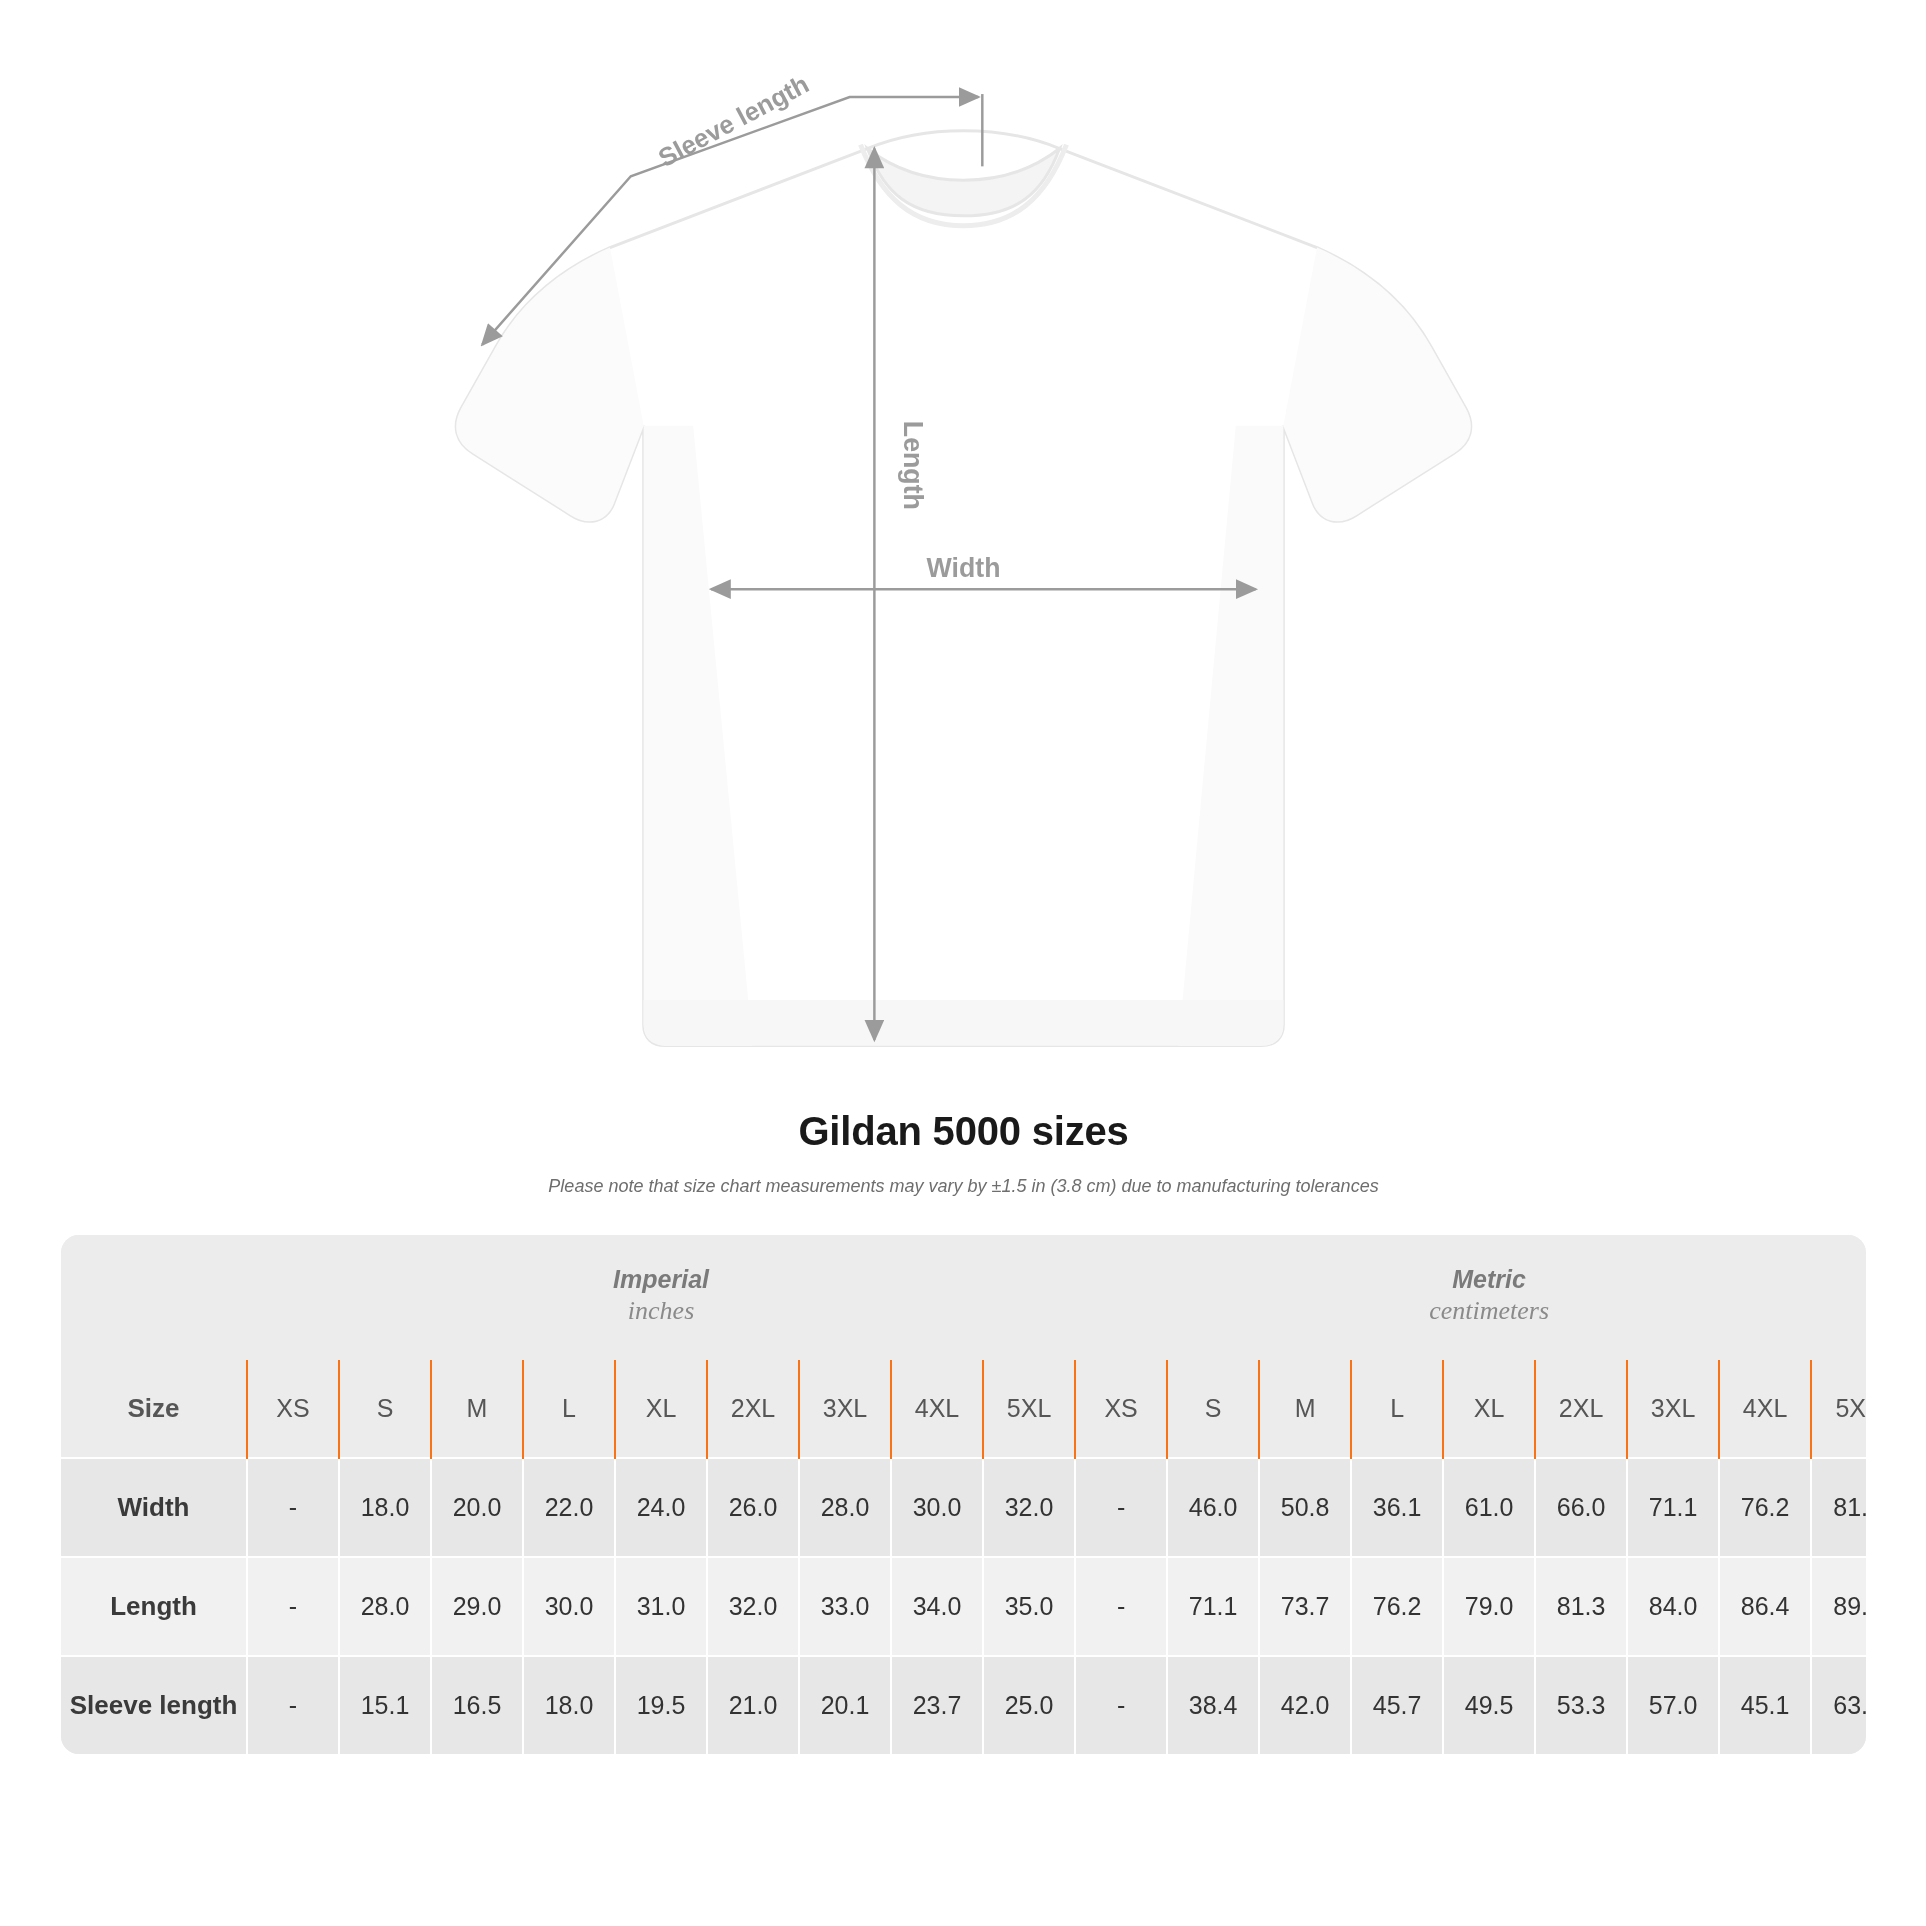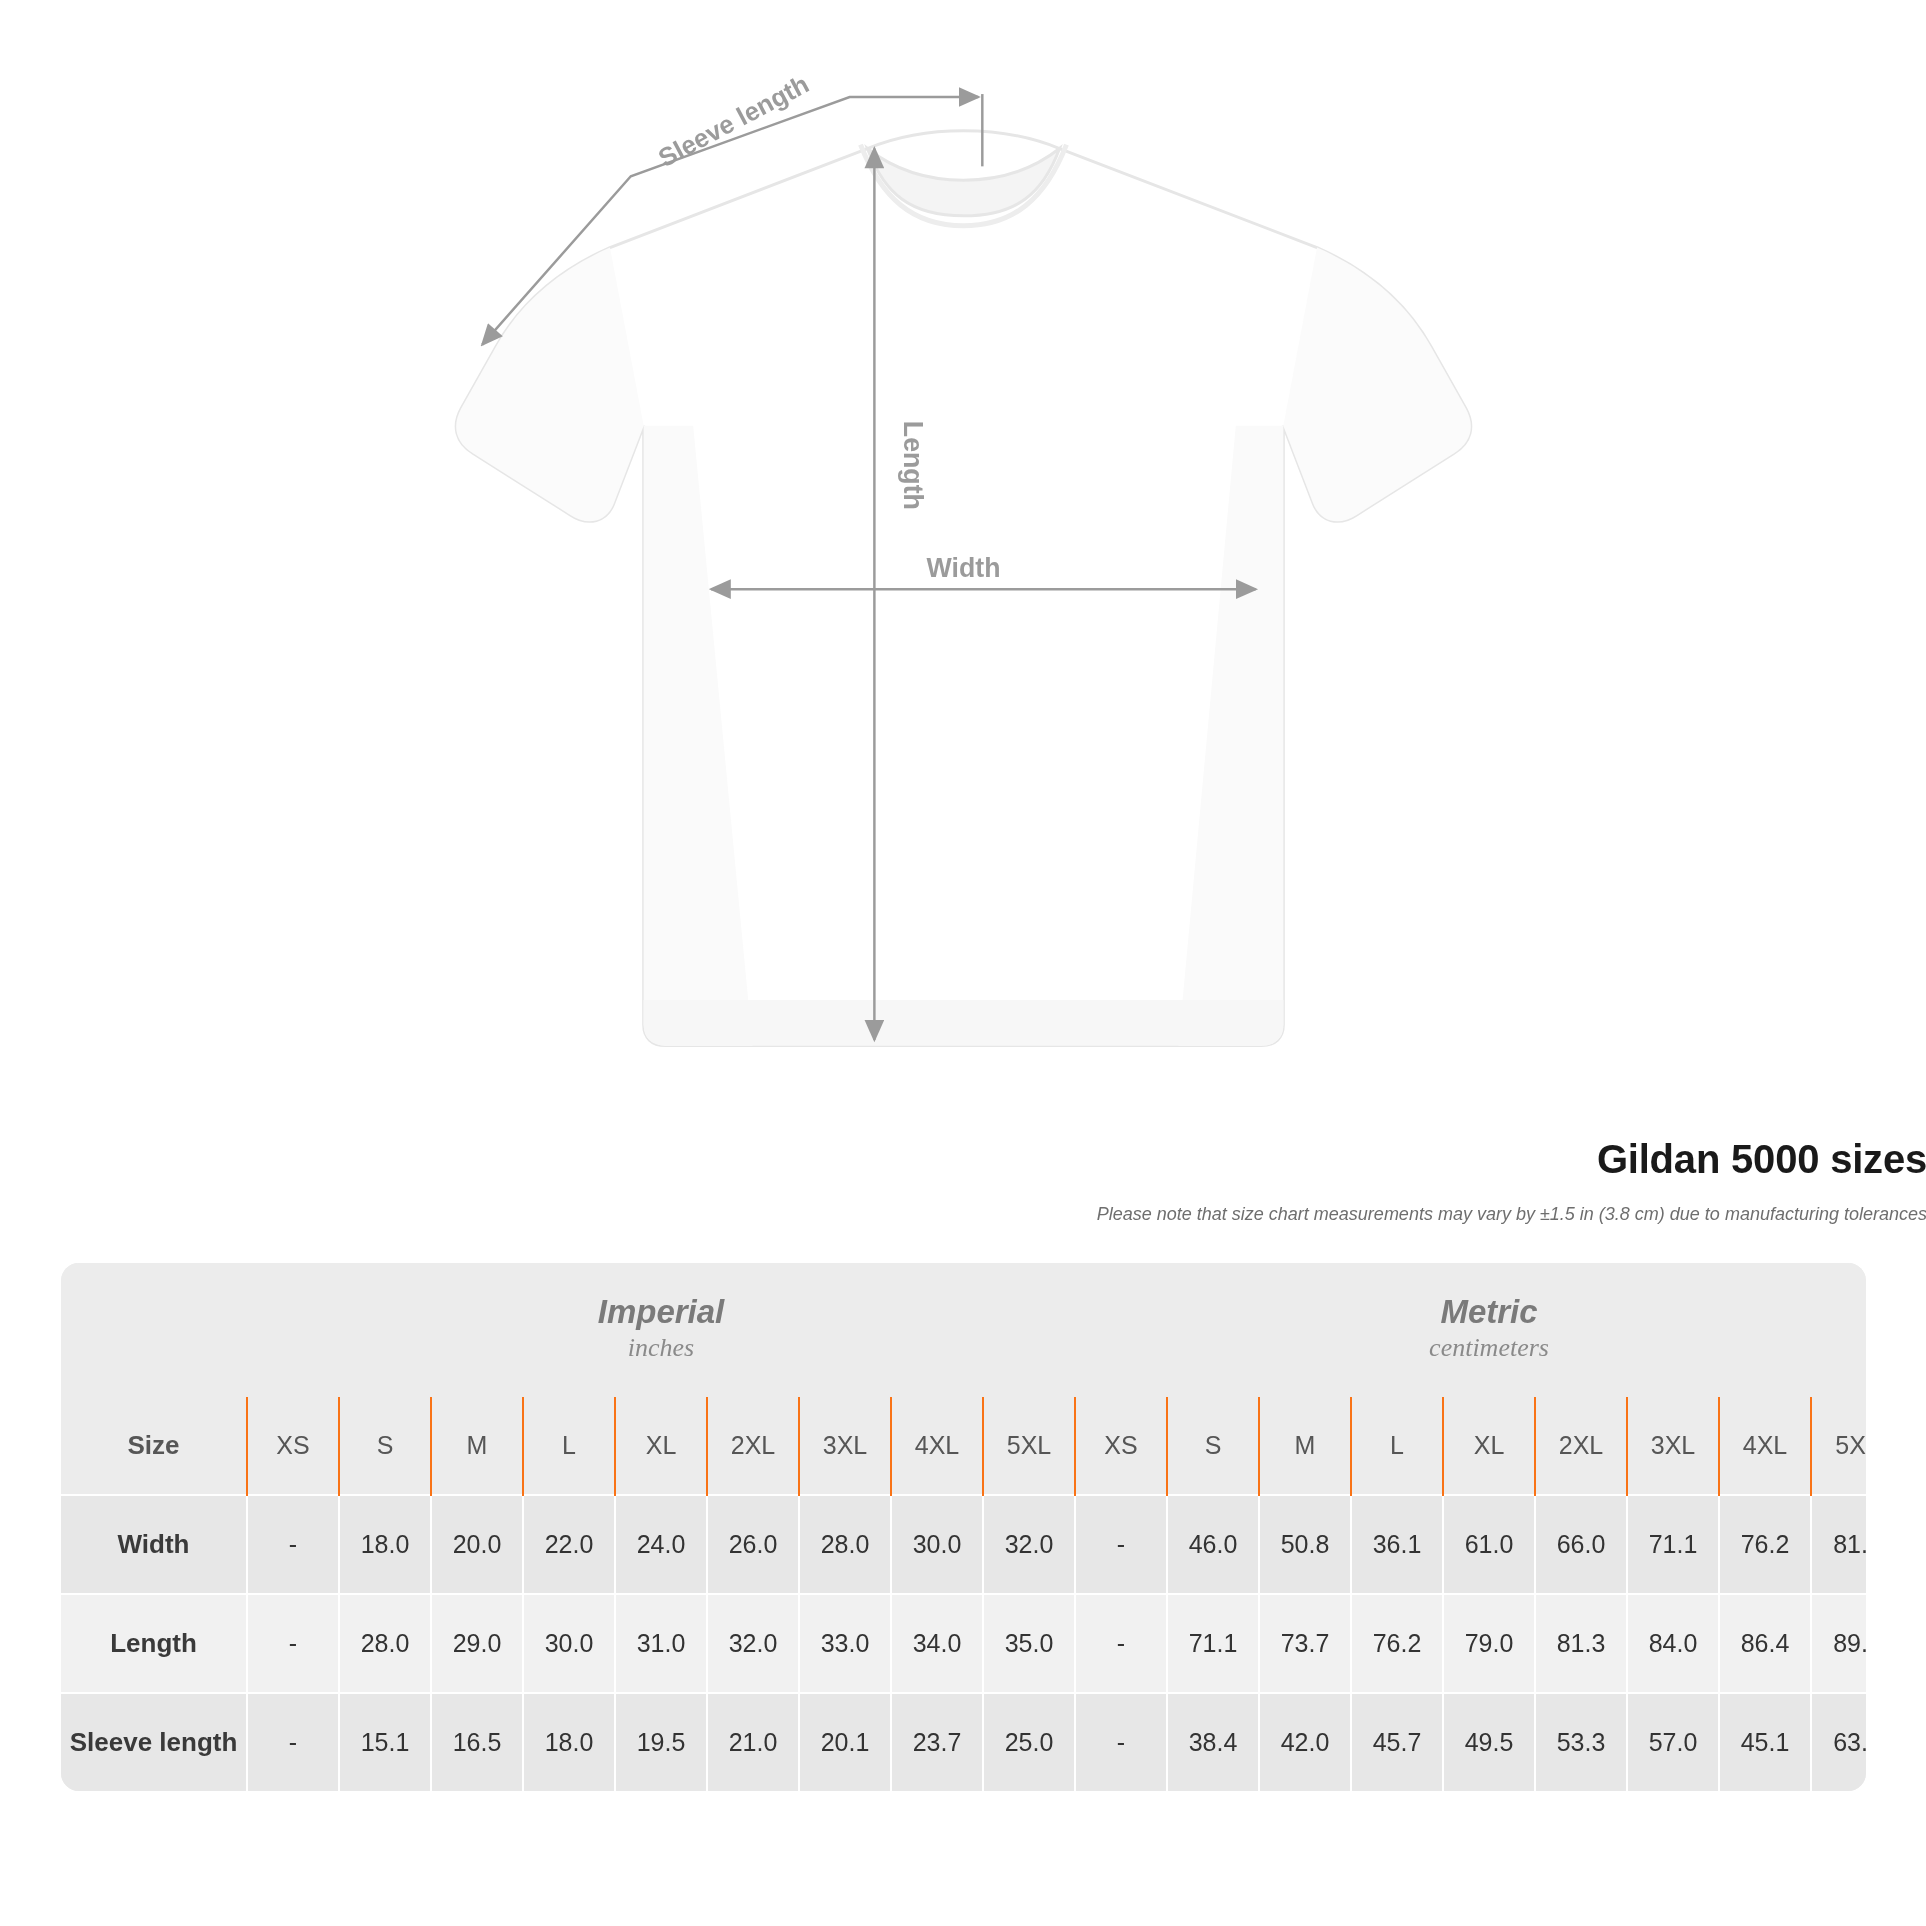--- a/index.html
+++ b/index.html
@@ -25,22 +25,21 @@
     position: relative;
     width: 1927px;
     height: 1109px;
   }
   .illustration svg {
     display: block;
   }
 
   
   .titleblock {
-    text-align: right;
-    margin-top: 28px;
+    text-align: center;
   }
   .chart-title {
     font-size: 40px;
     font-weight: bold;
     color: #1a1a1a;
     letter-spacing: -0.2px;
   }
   .chart-note {
     font-size: 18px;
     font-style: italic;
@@ -66,21 +65,21 @@
     vertical-align: middle;
     font-weight: normal;
   }
   
   .unit-cell {
     padding: 30px 0 34px 0;
     background: #ececec;
     border: none;
   }
   .unit-name {
-    font-size: 33px;
+    font-size: 25px;
     font-style: italic;
     font-weight: bold;
     color: #7a7a7a;
   }
   .unit-sub {
     font-size: 26px;
     font-style: italic;
     color: #8a8a8a;
     margin-top: 2px;
     font-family: Liberation Serif, serif;

